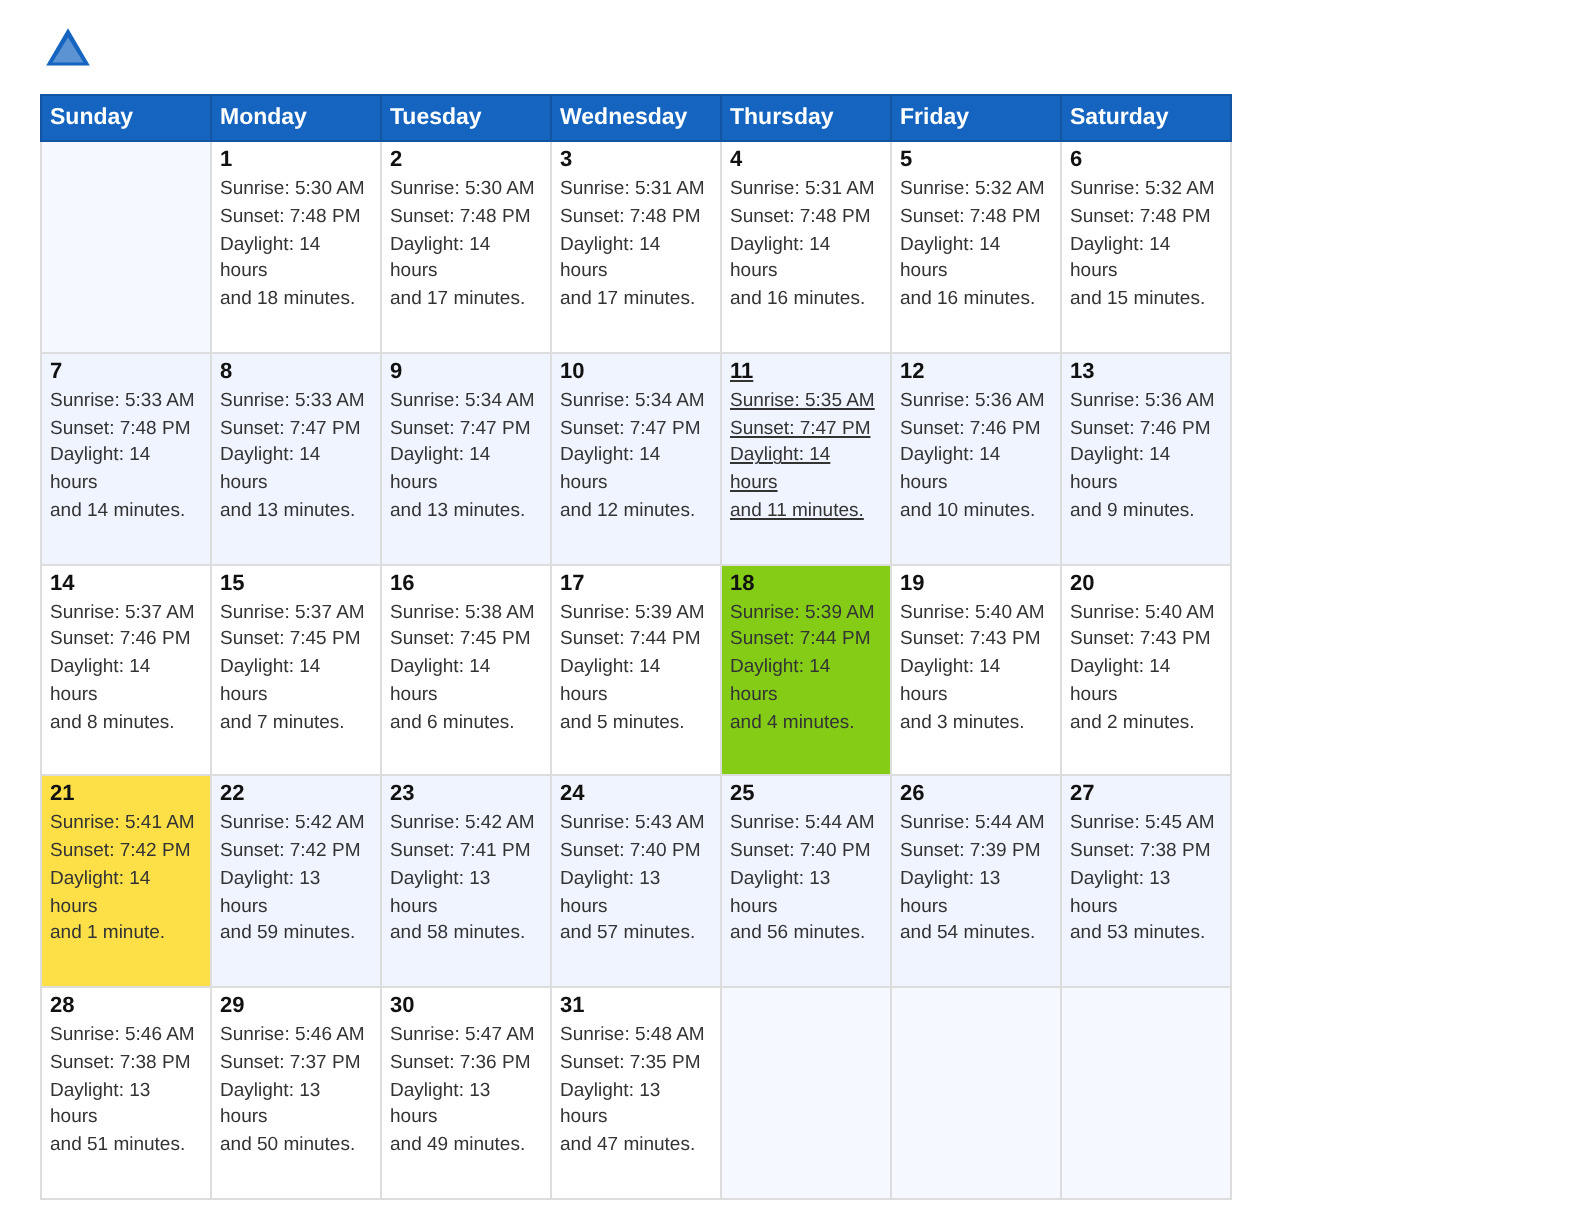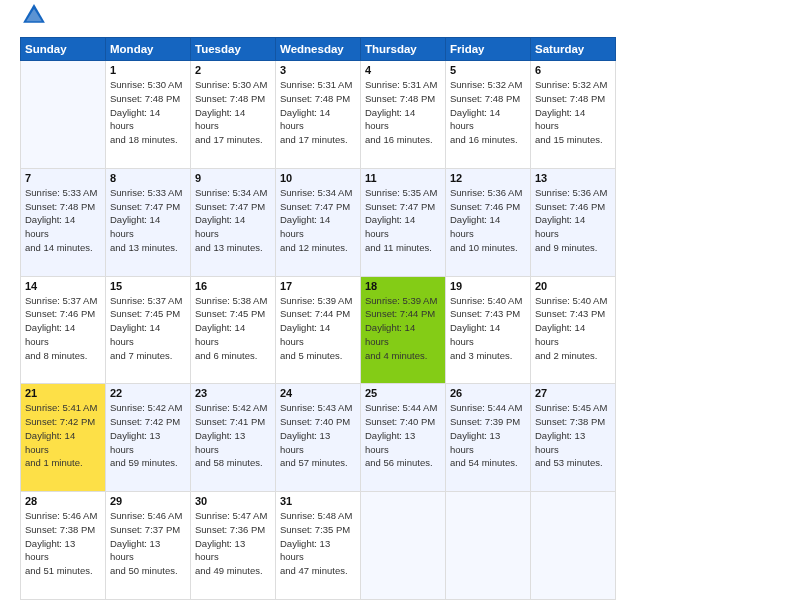--- a/index.html
+++ b/index.html
@@ -6,21 +6,21 @@
     body {
       font-family: Arial, sans-serif;
       background: #fff;
       width: 792px;
       height: 612px;
       overflow: hidden;
     }
     .page {
       width: 636px;
       height: 612px;
-      padding: 1px 20px 12px 20px;
+      padding: 11px 20px 12px 20px;
       display: flex;
       flex-direction: column;
     }
     .header {
       display: flex;
       justify-content: space-between;
       align-items: flex-start;
       margin-bottom: 8px;
     }
     .logo {
@@ -176,21 +176,21 @@
             <div class="day-info">Sunrise: 5:33 AM<br>Sunset: 7:47 PM<br>Daylight: 14 hours<br>and 13 minutes.</div>
           </td>
           <td style="background: rgb(240, 244, 255);">
             <span class="day-num">9</span>
             <div class="day-info">Sunrise: 5:34 AM<br>Sunset: 7:47 PM<br>Daylight: 14 hours<br>and 13 minutes.</div>
           </td>
           <td style="background: rgb(240, 244, 255);">
             <span class="day-num">10</span>
             <div class="day-info">Sunrise: 5:34 AM<br>Sunset: 7:47 PM<br>Daylight: 14 hours<br>and 12 minutes.</div>
           </td>
-          <td style="background: rgb(240, 244, 255);">
+          <td style="background: rgb(240, 244, 255); text-decoration: underline;">
             <span class="day-num">11</span>
             <div class="day-info">Sunrise: 5:35 AM<br>Sunset: 7:47 PM<br>Daylight: 14 hours<br>and 11 minutes.</div>
           </td>
           <td style="background: rgb(240, 244, 255);">
             <span class="day-num">12</span>
             <div class="day-info">Sunrise: 5:36 AM<br>Sunset: 7:46 PM<br>Daylight: 14 hours<br>and 10 minutes.</div>
           </td>
           <td style="background: rgb(240, 244, 255);">
             <span class="day-num">13</span>
             <div class="day-info">Sunrise: 5:36 AM<br>Sunset: 7:46 PM<br>Daylight: 14 hours<br>and 9 minutes.</div>

